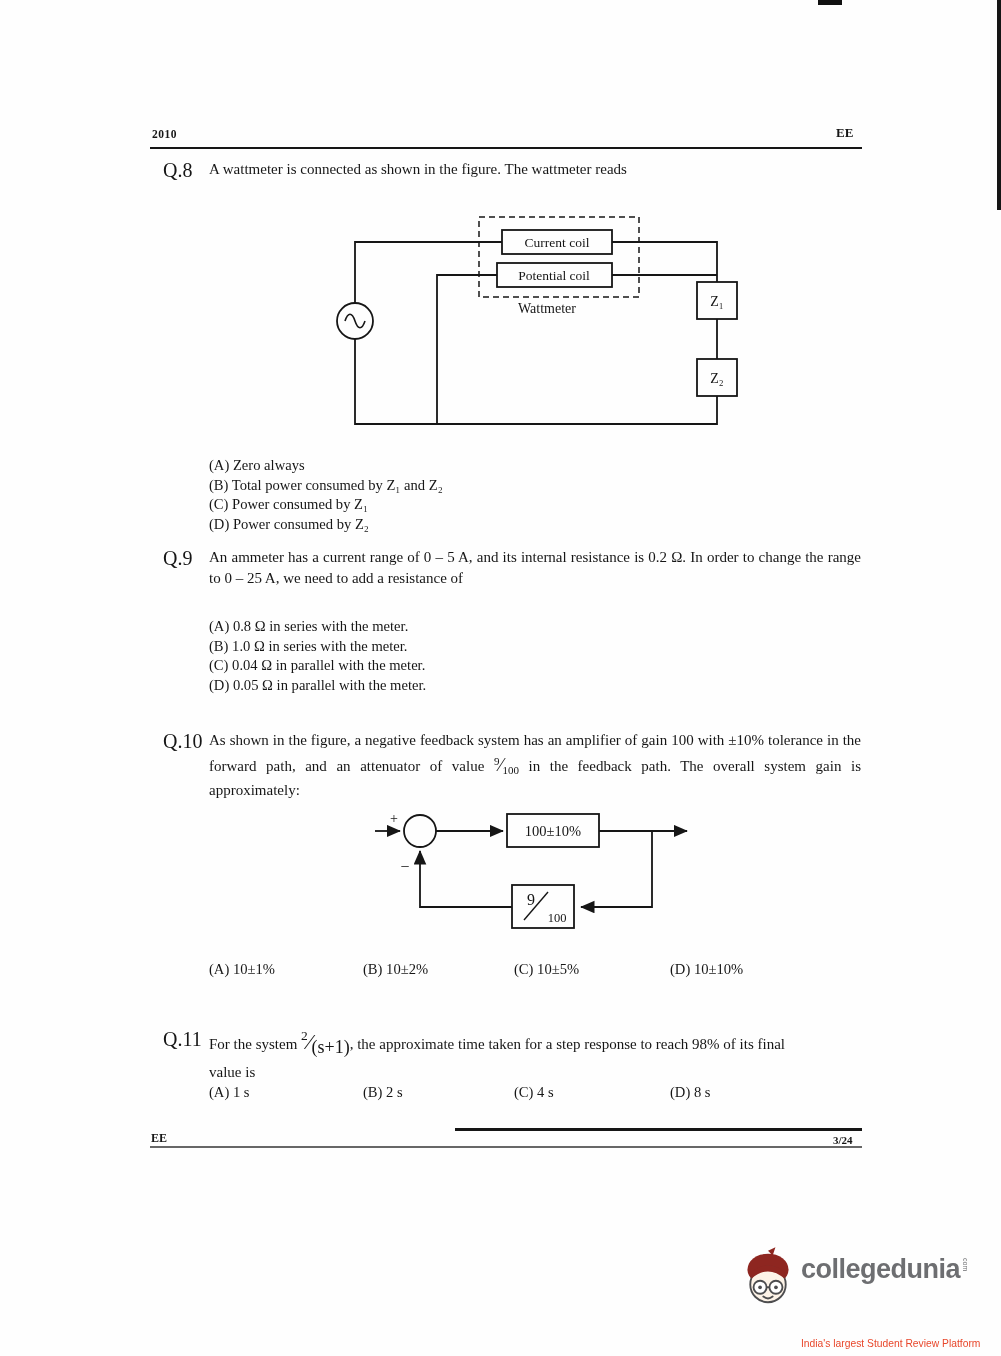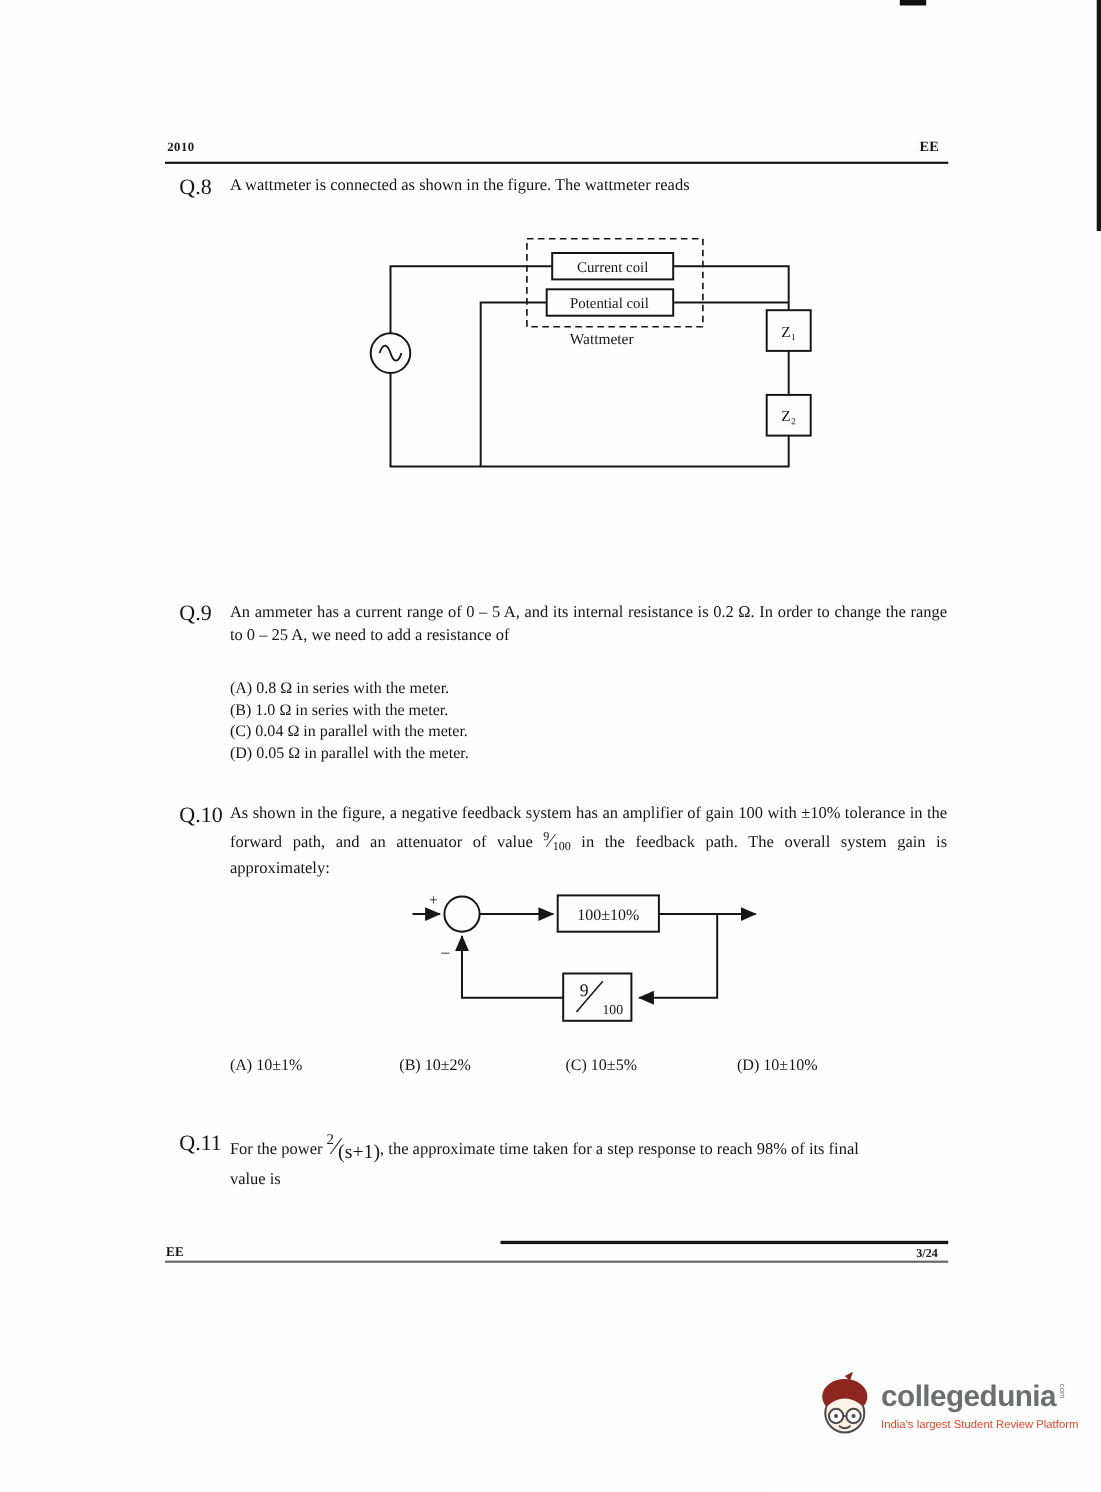--- a/index.html
+++ b/index.html
@@ -46,21 +46,21 @@
 
   
   .ftr-rule1 { position: absolute; left: 455px; top: 1128px; width: 407px; height: 3px; background: #161616; }
   .ftr-rule2 { position: absolute; left: 150px; top: 1146px; width: 712px; height: 2px; background: #161616; opacity: .65; }
   .ftr-left  { position: absolute; left: 151px; top: 1131px; font-size: 12px; font-weight: bold; }
   .ftr-right { position: absolute; left: 833px; top: 1134px; font-size: 11px; font-weight: bold; }
 
   
   .logo { position: absolute; left: 740px; top: 1246px; display: flex; align-items: flex-start; gap: 5px;
           font-family: "Liberation Sans", sans-serif; }
-  .logo-text { display: flex; flex-direction: column; margin-top: 10px; }
+  .logo-text { display: flex; flex-direction: column; margin-top: 10px; gap: 48px; }
   .brand-row { display: flex; align-items: flex-start; }
   .brand { font-size: 27px; font-weight: bold; color: #6d6e71; letter-spacing: -.5px; line-height: 1; }
   .brand-suffix { font-size: 7px; color: #6d6e71; writing-mode: vertical-rl; margin-left: 2px; margin-top: 2px; }
   .tagline { font-size: 10.3px; color: #e8472b; margin-top: 7px; }
 </style>
 </head>
 <body>
 
 <div class="page">
 
@@ -94,20 +94,26 @@
       <text x="186" y="99" font-size="14">Wattmeter</text>
       <circle cx="23" cy="107" r="18" stroke="#161616" stroke-width="1.8" fill="none"></circle>
       <path d="M13,107 C16,98 20,98 23,107 C26,116 30,116 33,107" stroke="#161616" stroke-width="1.6" fill="none"></path>
       <rect x="365" y="68" width="40" height="37" fill="none" stroke="#161616" stroke-width="1.8"></rect>
       <text x="385" y="92" text-anchor="middle" font-size="14">Z₁</text>
       <rect x="365" y="145" width="40" height="37" fill="none" stroke="#161616" stroke-width="1.8"></rect>
       <text x="385" y="169" text-anchor="middle" font-size="14">Z₂</text>
     </svg>
   </div>
 
+  <div class="opts" style="left:209px; top:456px">
+    <div class="opt">(A) Zero always</div>
+    <div class="opt">(B) Total power consumed by Z₁ and Z₂</div>
+    <div class="opt">(C) Power consumed by Z₁</div>
+    <div class="opt">(D) Power consumed by Z₂</div>
+  </div>
 
   <section class="q" style="top:547px">
     <span class="qnum">Q.9</span>
     <div class="qtext just">An ammeter has a current range of 0 – 5 A, and its internal resistance is 0.2 Ω. In order to change the range to 0 – 25 A, we need to add a resistance of</div>
   </section>
 
   <div class="opts" style="left:209px; top:617px">
     <div class="opt">(A) 0.8 Ω in series with the meter.</div>
     <div class="opt">(B) 1.0 Ω in series with the meter.</div>
     <div class="opt">(C) 0.04 Ω in parallel with the meter.</div>
@@ -147,24 +153,30 @@
 
   <div class="optrow" style="top:961px">
     <span class="ropt" style="left:209px">(A) 10±1%</span>
     <span class="ropt" style="left:363px">(B) 10±2%</span>
     <span class="ropt" style="left:514px">(C) 10±5%</span>
     <span class="ropt" style="left:670px">(D) 10±10%</span>
   </div>
 
   <section class="q" style="top:1022px">
     <span class="qnum" style="top:6px">Q.11</span>
-    <div class="q11line1"><span>For the power </span><span class="frac frac-lg"><span class="fnum">2</span><span class="fslash">⁄</span><span class="fden">(s+1)</span></span><span>, the approximate time taken for a step response to reach 98% of its final</span></div>
+    <div class="q11line1"><span>For the system </span><span class="frac frac-lg"><span class="fnum">2</span><span class="fslash">⁄</span><span class="fden">(s+1)</span></span><span>, the approximate time taken for a step response to reach 98% of its final</span></div>
     <div class="q11line2">value is</div>
   </section>
 
+  <div class="optrow" style="top:1084px">
+    <span class="ropt" style="left:209px">(A) 1 s</span>
+    <span class="ropt" style="left:363px">(B) 2 s</span>
+    <span class="ropt" style="left:514px">(C) 4 s</span>
+    <span class="ropt" style="left:670px">(D) 8 s</span>
+  </div>
 
   <div class="ftr-rule1"></div>
   <div class="ftr-rule2"></div>
   <div class="ftr-left">EE</div>
   <div class="ftr-right">3/24</div>
 
   <div class="logo">
     <svg width="56" height="62" viewBox="0 0 60 64">
       <path d="M30,4 L38,0 L35,9 Z" fill="#8e2620"></path>
       <ellipse cx="30" cy="24" rx="22" ry="17" fill="#8e2620"></ellipse>

